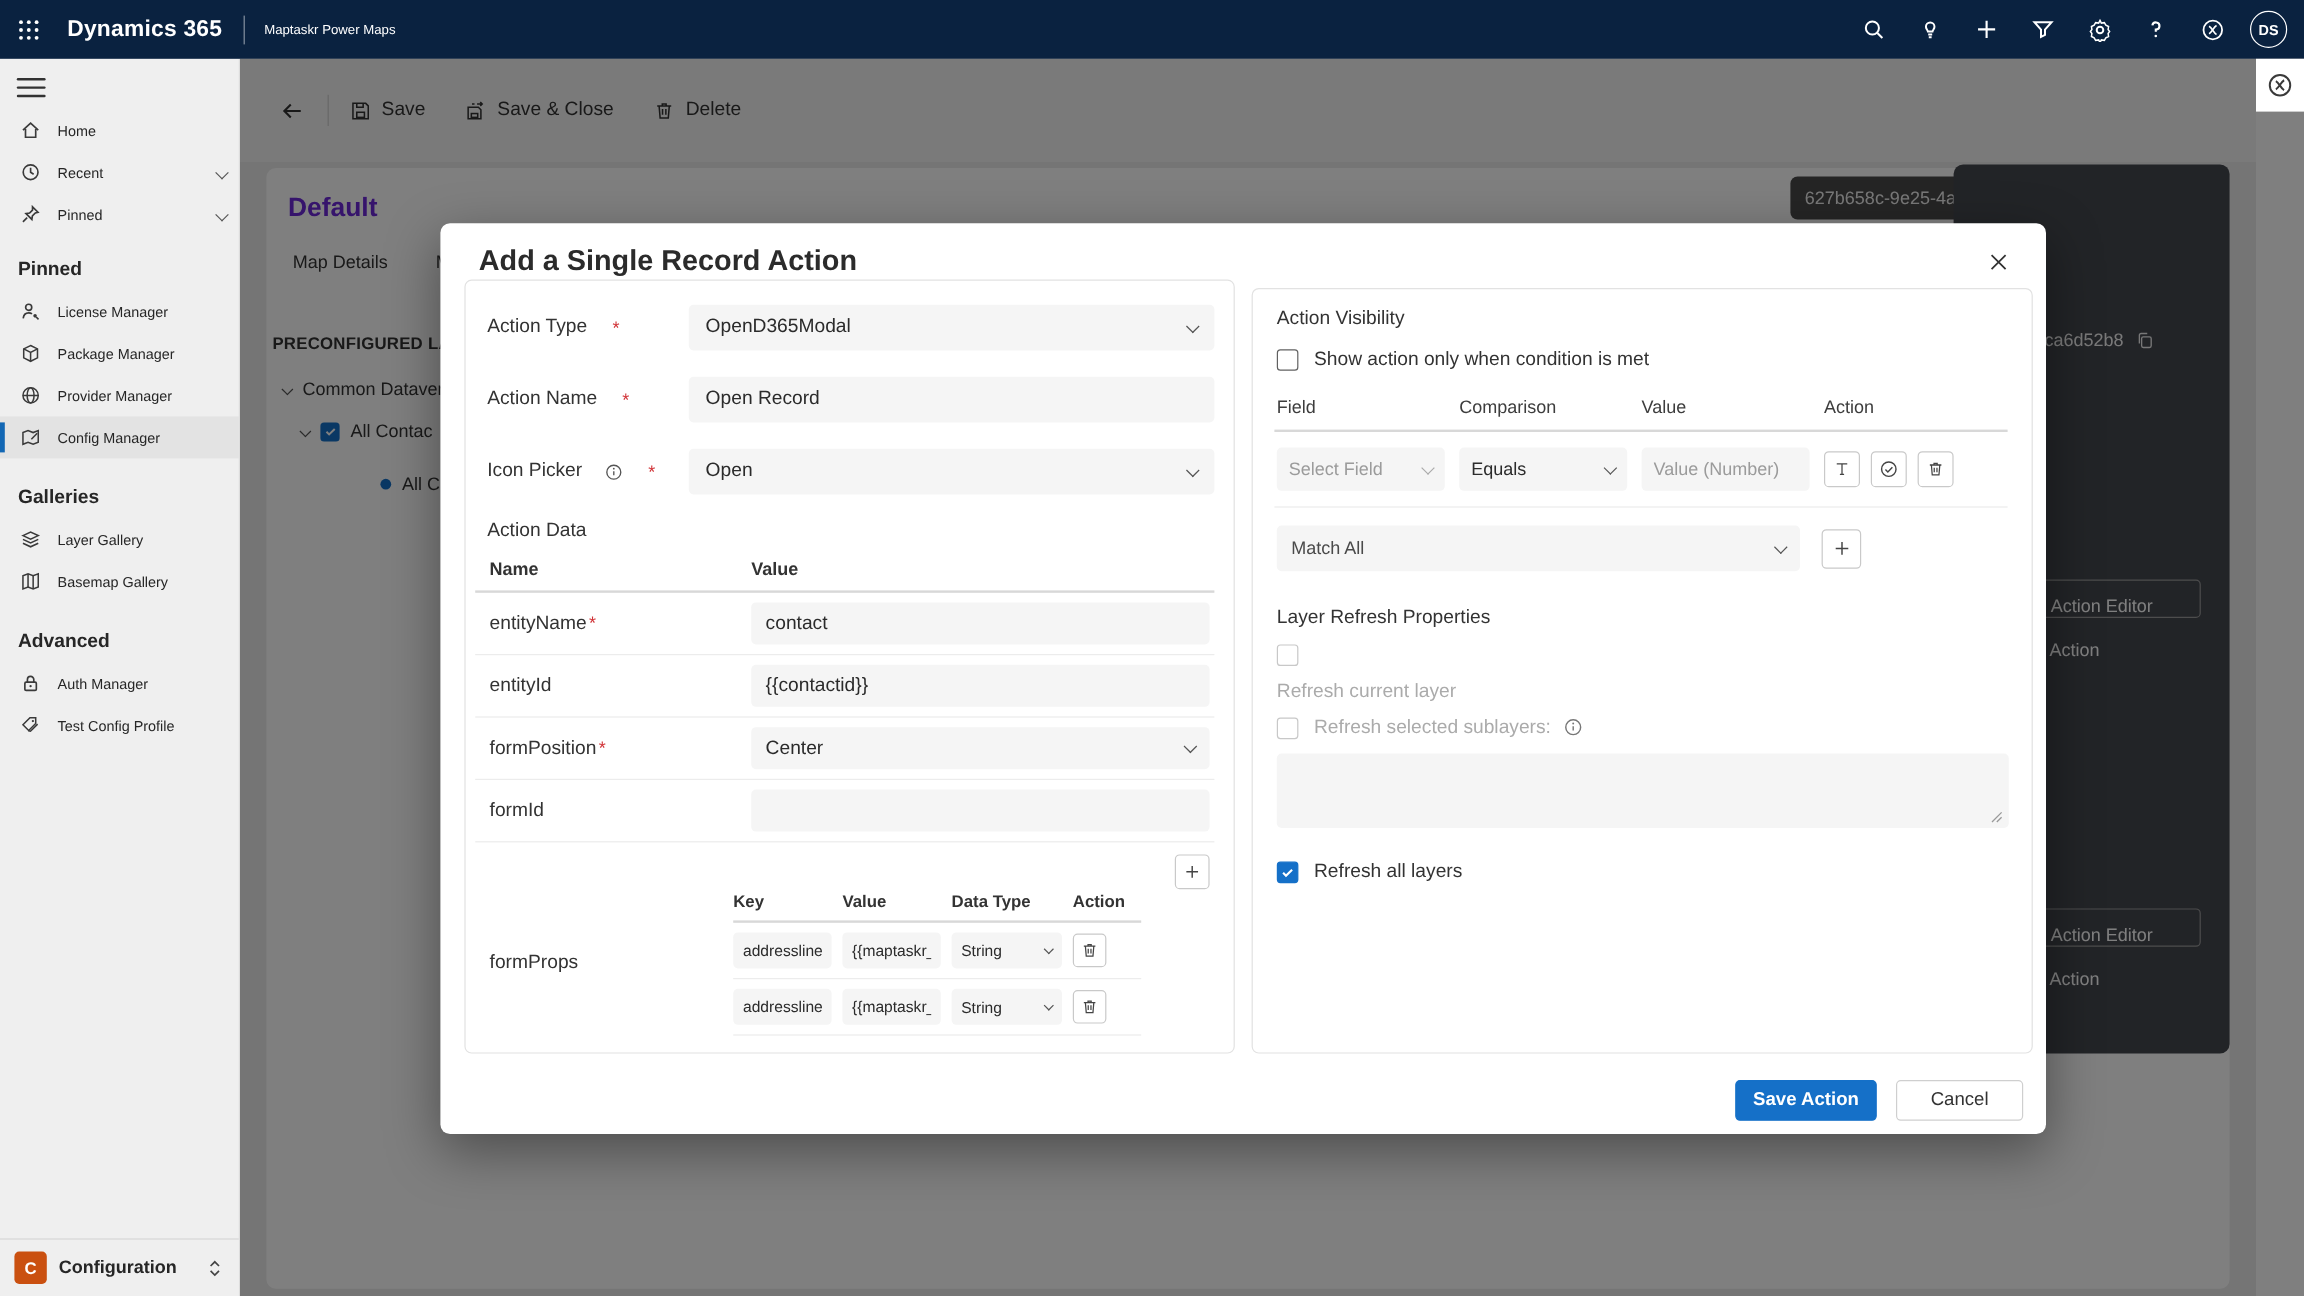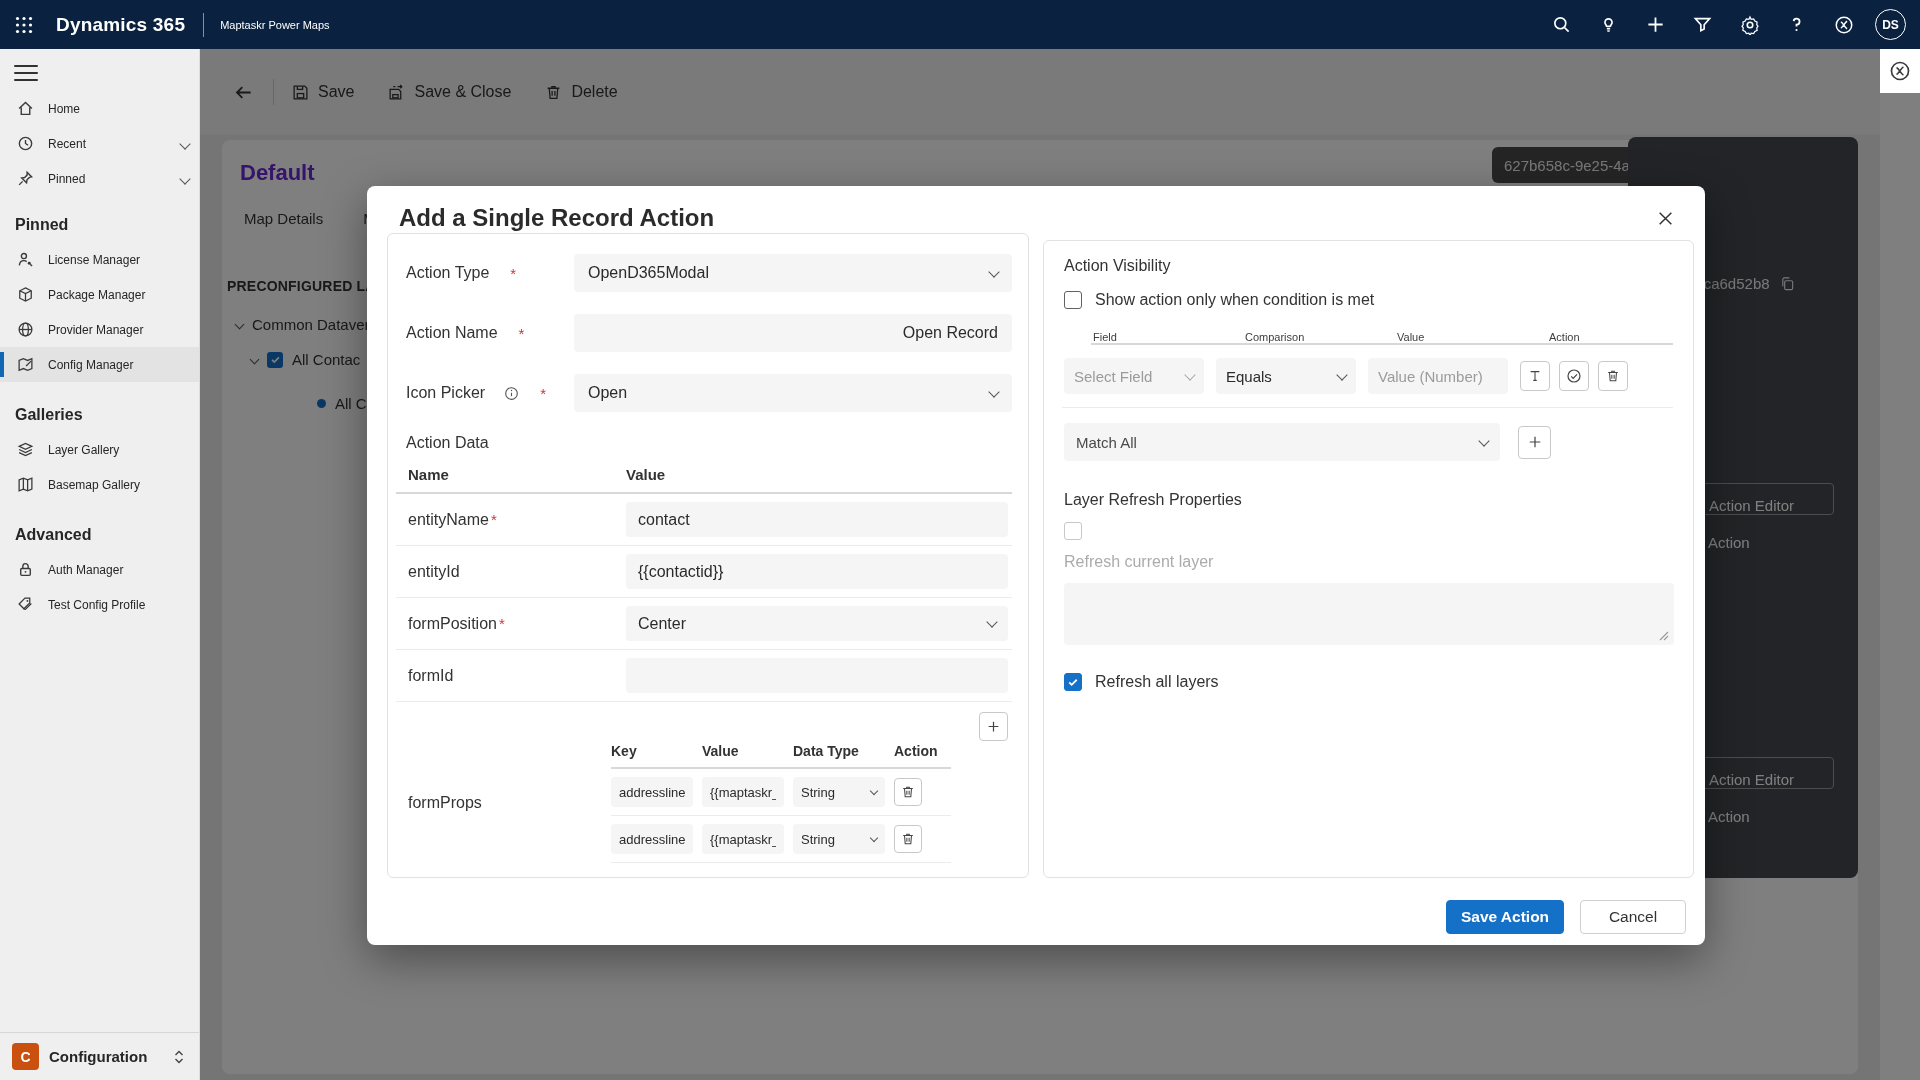--- a/index.html
+++ b/index.html
@@ -81,21 +81,21 @@
   .card-l { left:20px; top:47px; width:642px; height:645px; padding:16px 16px 0 8px; overflow:hidden; }
   .card-r { left:676px; top:54px; width:651px; height:638px; padding:16px 20px 0 18px; overflow:hidden; }
 
   .frow { display:flex; align-items:center; margin:0 0 22px 10px; }
   .flabel { width:168px; font-size:16px; color:#333; flex:none; display:flex; align-items:center; gap:19px; }
   .req { color:#d13438; font-size:15px; margin-left:2px; }
   .filled { background:#f5f5f5; border:none; border-radius:4px; font-size:16px; color:#2b2b2b;
     font-family:"Liberation Sans", sans-serif; }
   .fctrl { flex:1; height:38px; display:flex; align-items:center; padding:0 14px; cursor:pointer; }
   .fctrl .chv { margin-left:auto; margin-top:-3px; }
-  input.fctrl-in { flex:1; height:38px; padding:0 14px; outline:none;text-align:right; }
+  input.fctrl-in { flex:1; height:38px; padding:0 14px; outline:none; }
 
   .ad-title { margin:0 0 14px 10px; font-size:16px; color:#333; }
   .ad-head { display:grid; grid-template-columns:180px 1fr; padding:0 0 9px 12px;
     border-bottom:2px solid #d8d8d8; font-size:15px; font-weight:700; color:#333; }
   .ad-row { display:grid; grid-template-columns:180px 1fr; align-items:center; padding:8px 0 8px 12px;
     border-bottom:1px solid #ececec; min-height:52px; }
   .ad-name { font-size:16px; color:#333; }
   .ad-val { padding-left:38px; padding-right:4px; }
   .ad-val input, .ad-dd { width:100%; height:35px; padding:0 12px; outline:none; }
   .ad-dd { display:flex; align-items:center; cursor:pointer; }
@@ -117,22 +117,22 @@
   .icon-btn { width:28px; height:28px; border:1px solid #c9c9c9; border-radius:4px; background:#fff;
     display:flex; align-items:center; justify-content:center; cursor:pointer; color:#444; }
 
   .rv-title { font-size:16px; color:#333; margin-left:2px; }
   .cbrow { display:flex; gap:13px; margin:16px 0 0 2px; font-size:16px; color:#333; cursor:pointer; }
   .cb { width:18px; height:18px; border:1.6px solid #616161; border-radius:3px; background:#fff; flex:none;
     display:flex; align-items:center; justify-content:center; }
   .cb.checked { background:#1570c8; border-color:#1570c8; }
   .cbrow.dis { color:#ababab; }
   .cbrow.dis .cb { border-color:#c8c8c8; }
-  .vis-head { display:grid; grid-template-columns:152px 152px 152px 1fr; margin-top:22px; font-size:11px;
-    color:#3d3d3d; padding:0 0 0 2px; border-bottom:2px solid #d8d8d8;margin-left:29px; }
+  .vis-head { display:grid; grid-template-columns:152px 152px 152px 1fr; margin-top:22px; font-size:15px;
+    color:#3d3d3d; padding:0 0 10px 2px; border-bottom:2px solid #d8d8d8; }
   .vis-row { display:grid; grid-template-columns:152px 152px 152px 1fr; align-items:center;
     padding:13px 0 13px 2px; border-bottom:1px solid #ececec; }
   .dd-sm { width:140px; height:36px; display:flex; align-items:center; padding:0 10px; font-size:15px; cursor:pointer; }
   .dd-sm .chv { margin-left:auto; margin-top:-3px; }
   .dd-sm.dis { color:#9b9b9b; }
   .dd-sm.dis .chv { border-color:#aaa; }
   input.in-sm { width:140px; height:36px; padding:0 10px; font-size:15px; outline:none; }
   input::placeholder, textarea::placeholder { color:#9b9b9b; }
   .act-btns { display:flex; gap:9px; }
   .act-btns .icon-btn { width:30px; height:30px; }
@@ -611,20 +611,29 @@
               <path d="M8 2v12M2 8h12"></path>
             </svg>
         </div>
       </div>
 
       <div class="lr-title">Layer Refresh Properties</div>
       <div class="cbrow dis" style="margin-top:13px;flex-direction:column;">
         <span class="cb"></span>
         <span>Refresh current layer</span>
       </div>
+      <div class="cbrow dis" style="margin-top:12px;">
+        <span class="cb"></span>
+        <span>Refresh selected sublayers:</span>
+        <svg width="16" height="16" viewBox="0 0 16 16" fill="none" stroke="#777" stroke-width="1.2" style="margin-left:-2px;">
+          <circle cx="8" cy="8" r="6.2"></circle>
+            <path d="M8 7.2v3.6"></path>
+            <circle cx="8" cy="4.9" r=".8" fill="#777" stroke="none"></circle>
+          </svg>
+      </div>
       <div class="lr-text">
         <textarea class="filled" style=""></textarea>
         <svg class="resize-h" width="10" height="10" viewBox="0 0 10 10" stroke="#9a9a9a" stroke-width="1.1">
           <path d="M9 1L1 9M9 5L5 9"></path>
           </svg>
       </div>
       <div class="cbrow" style="margin-top:28px;">
         <span class="cb checked">
           <svg width="12" height="12" viewBox="0 0 16 16" fill="none" stroke="#fff" stroke-width="2.4">
               <path d="M3 8.5l3.2 3.2L13 5"></path>

